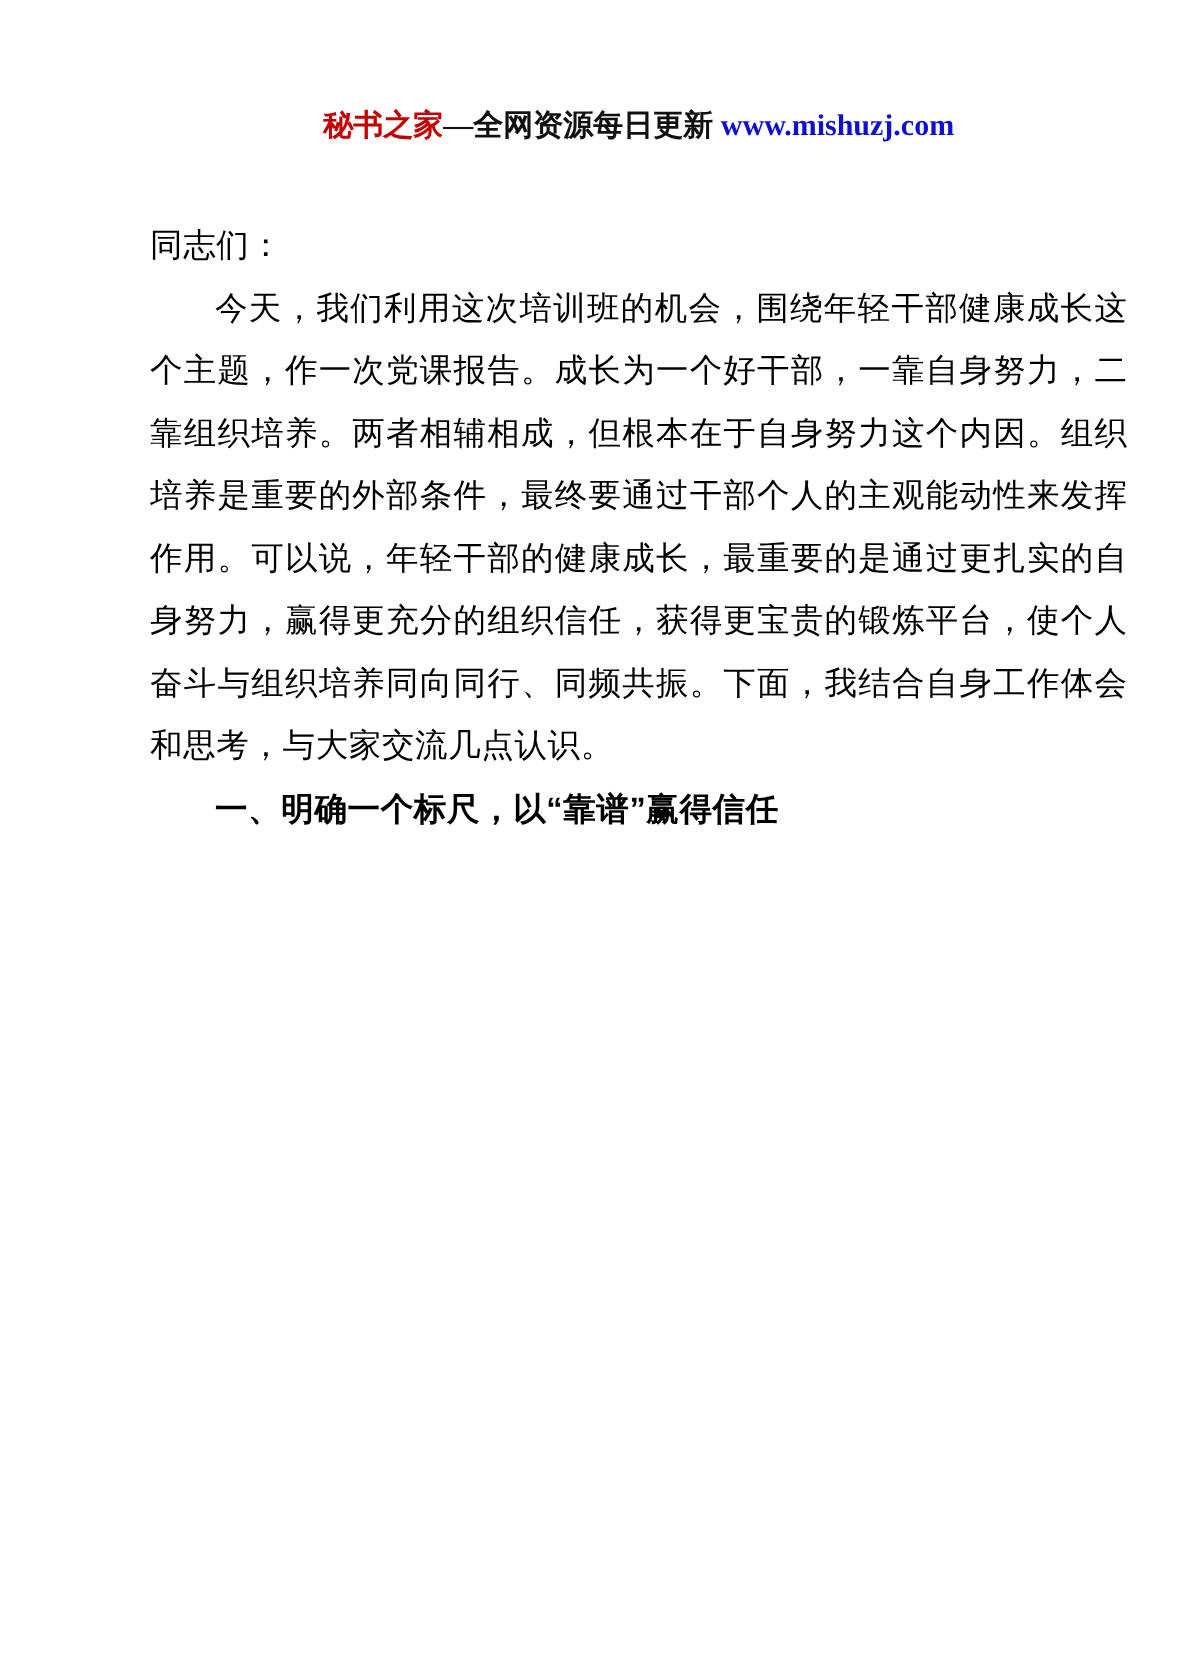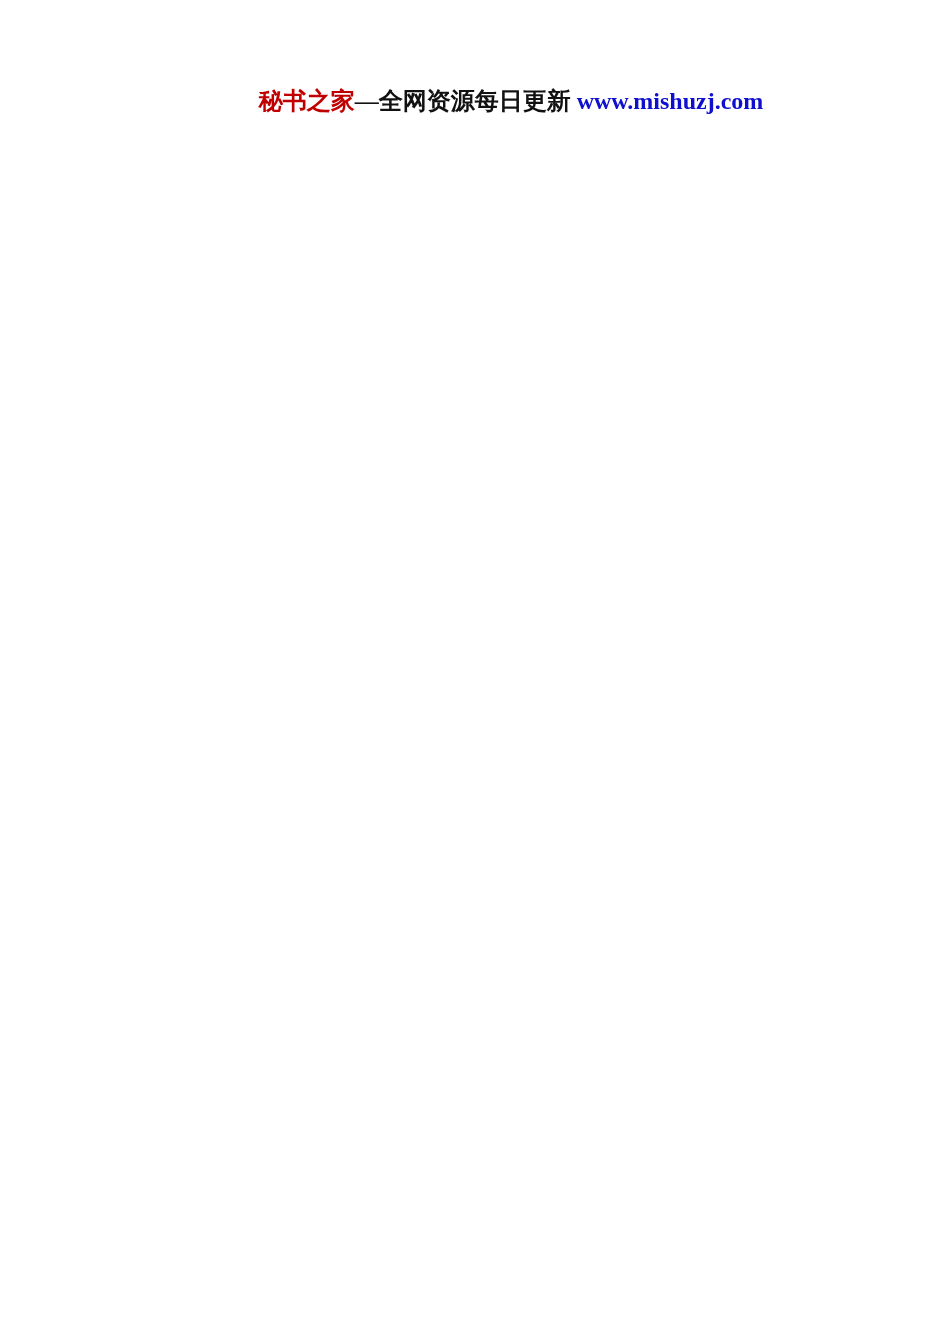--- a/index.html
+++ b/index.html
@@ -57,15 +57,18 @@
 <body>
 
 <div class="page">
 
   <div class="site-header">
     <span class="site-name" style="color: rgb(192, 0, 0);">秘书之家</span><span class="site-tagline">—全网资源每日更新 </span><a class="site-url" style="color: rgb(15, 15, 208);">www.mishuzj.com</a>
   </div>
 
 
   <div class="doc-body">
+      <p class="para plain">同志们：</p>
+      <p class="para indent">今天，我们利用这次培训班的机会，围绕年轻干部健康成长这个主题，作一次党课报告。成长为一个好干部，一靠自身努力，二靠组织培养。两者相辅相成，但根本在于自身努力这个内因。组织培养是重要的外部条件，最终要通过干部个人的主观能动性来发挥作用。可以说，年轻干部的健康成长，最重要的是通过更扎实的自身努力，赢得更充分的组织信任，获得更宝贵的锻炼平台，使个人奋斗与组织培养同向同行、同频共振。下面，我结合自身工作体会和思考，与大家交流几点认识。</p>
+      <p class="para heading">一、明确一个标尺，以“靠谱”赢得信任</p>
     </div>
 
 </div>
 
 </body></html>

